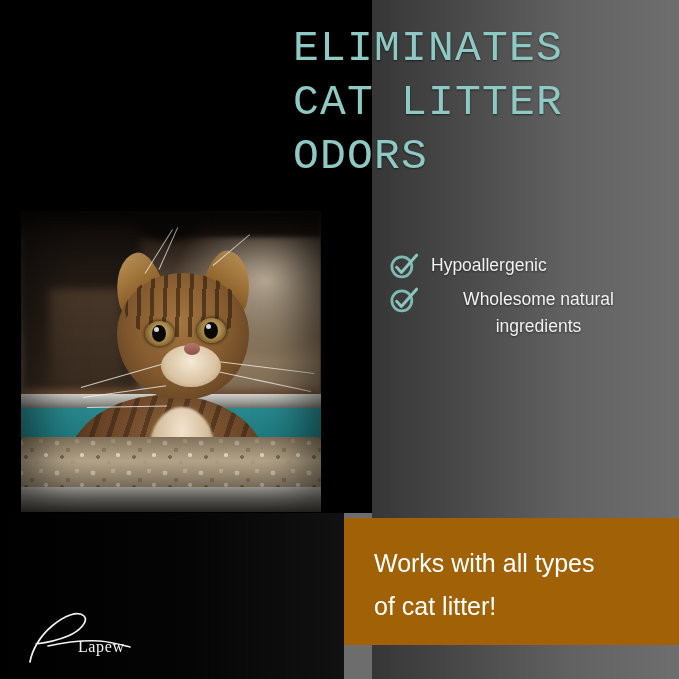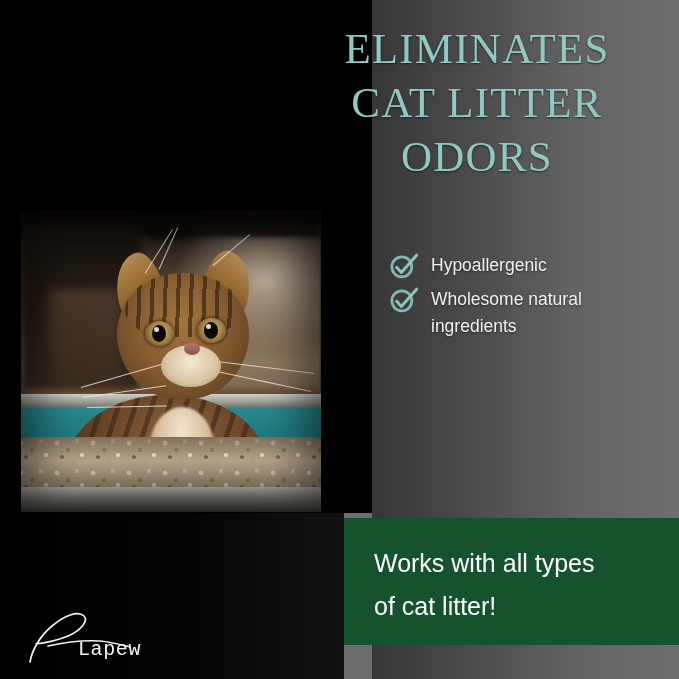--- a/index.html
+++ b/index.html
@@ -48,42 +48,43 @@
     width: 344px; height: 166px;
     background: linear-gradient(90deg, #000000 0%, #050505 55%, #111111 100%);
   }
 
   
   .headline {
     position: absolute;
     right: 18px;
     top: 22px;
     width: 368px;
-    text-align: center;
-    font-family: Liberation Serif, serif;
+    text-align: left;
+    font-family: Liberation Mono, monospace;
     color: #8fc9c4;
     font-size: 43px;
     line-height: 54px;
     letter-spacing: 1.2px;
     text-shadow: 0 1px 2px rgba(0,0,0,0.55);
     white-space: pre-line;
   }
 
   
   .bullets {
     position: absolute;
     left: 389px;
     top: 252px;
     width: 284px;
   }
   .bullet-row {
     display: flex;
     align-items: flex-start;
     margin-bottom: 7px;
     min-height: 27px;
+    text-align: center;
   }
   .check-icon {
     flex: 0 0 auto;
     width: 30px;
     height: 26px;
     margin-right: 12px;
     margin-top: 1px;
   }
   .bullet-text {
     color: #f2f2f2;
@@ -94,21 +95,21 @@
   }
   .bullet-text.wrap { max-width: 215px; }
 
   
   .bottom-box {
     position: absolute;
     left: 344px;
     top: 518px;
     width: 335px;
     height: 127px;
-    background: #14532d;
+    background: #a16207;
   }
   .bottom-box-text {
     position: absolute;
     left: 30px;
     top: 24px;
     width: 290px;
     color: #ffffff;
     font-size: 25px;
     line-height: 43px;
     font-family: "Liberation Sans", sans-serif;
@@ -121,22 +122,22 @@
     left: 26px;
     top: 600px;
     width: 130px;
     height: 66px;
   }
   .logo-word {
     position: absolute;
     left: 52px;
     top: 38px;
     color: #f4f4f4;
-    font-family: Liberation Mono, monospace;
-    font-size: 20px;
+    font-family: Liberation Serif, serif;
+    font-size: 16px;
     letter-spacing: 0.6px;
   }
 
   
   .photo {
     position: absolute;
     left: 21px;
     top: 211px;
     width: 300px;
     height: 301px;

